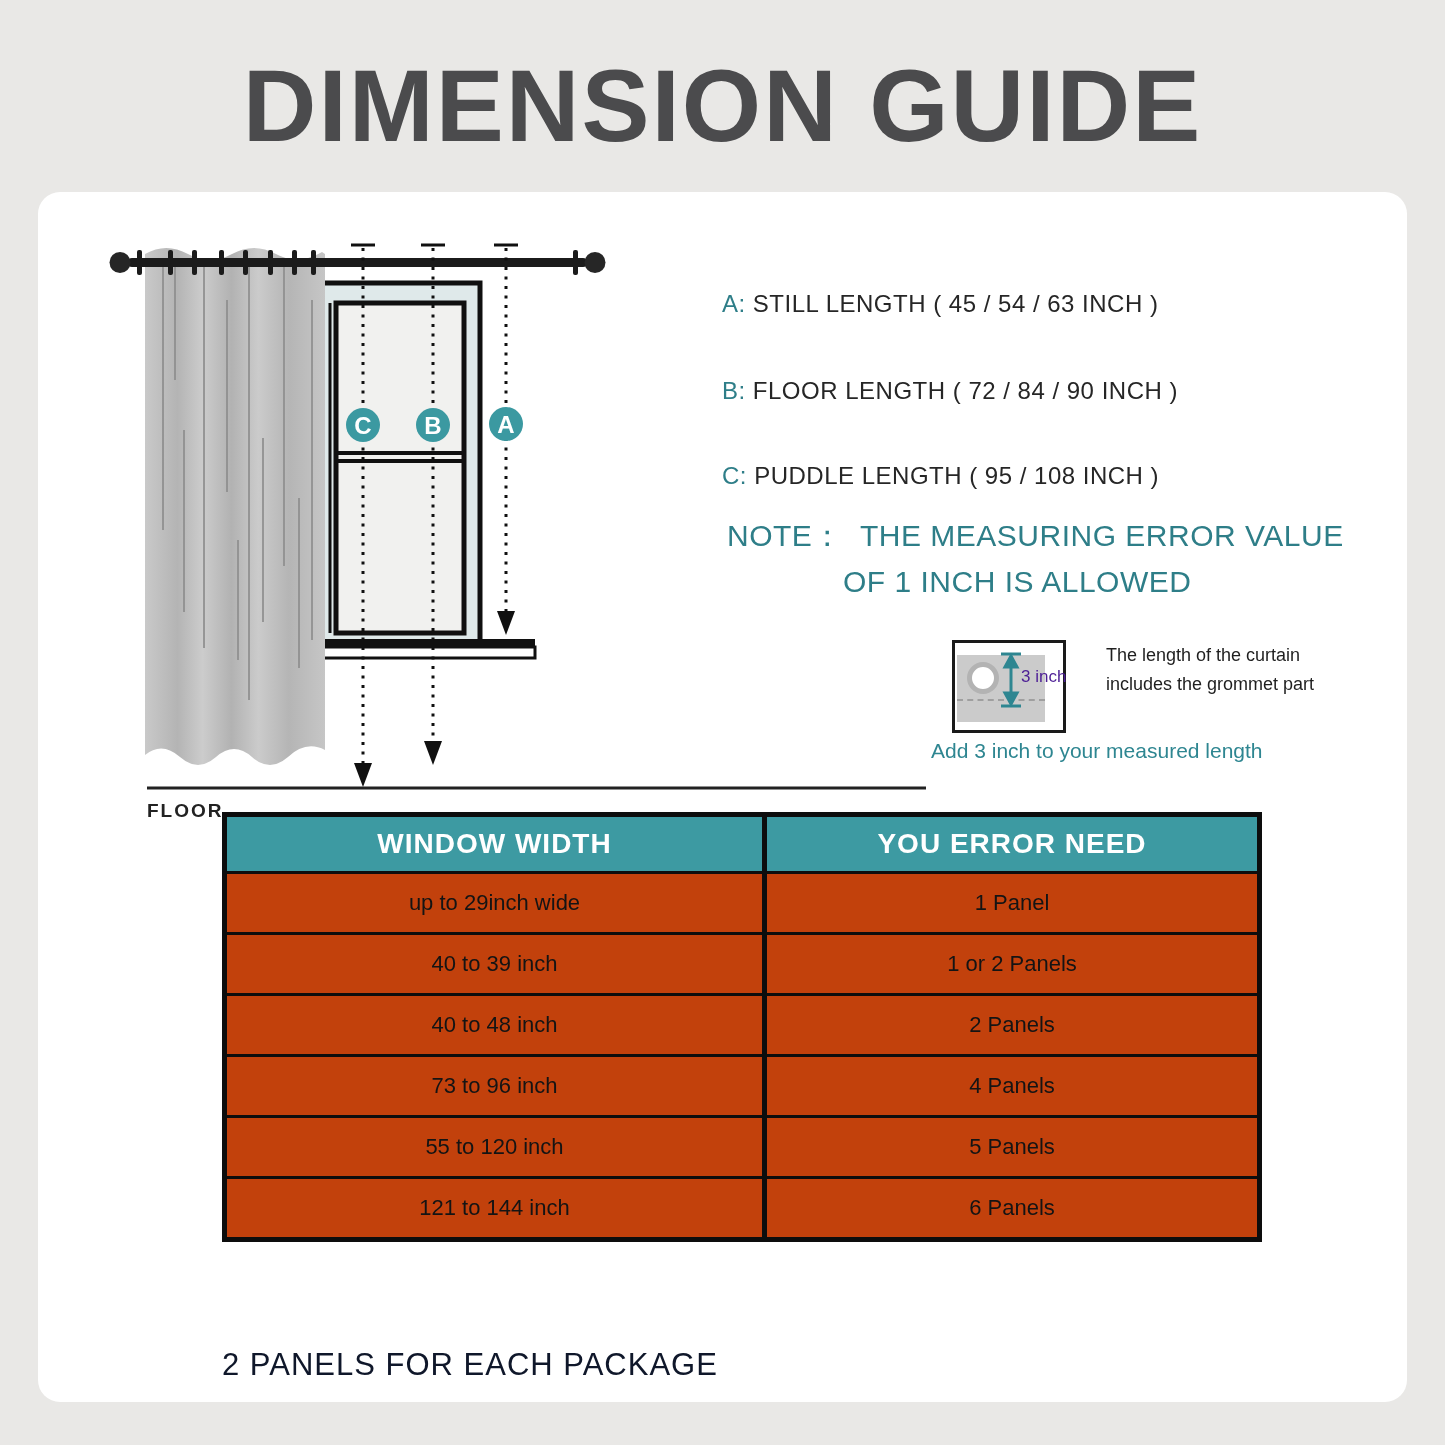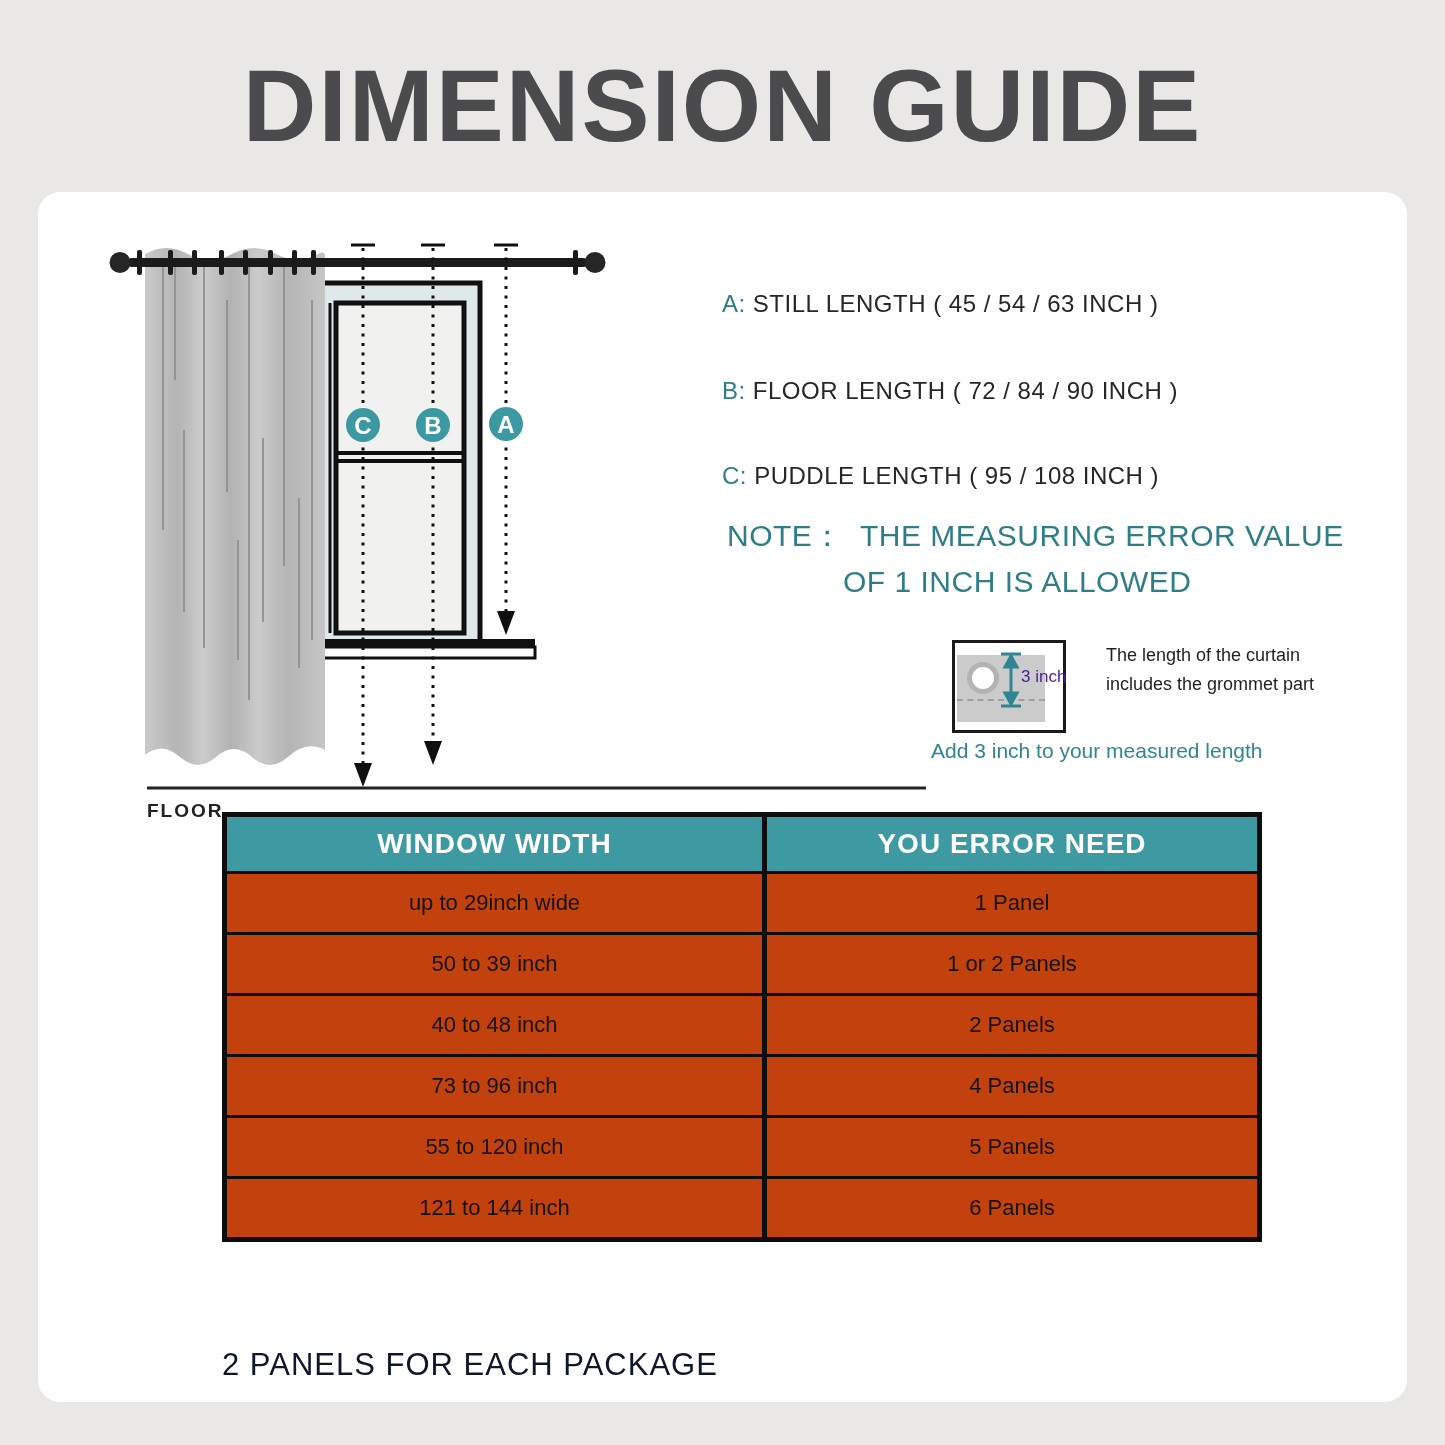--- a/index.html
+++ b/index.html
@@ -168,21 +168,21 @@
         <th>WINDOW WIDTH</th>
         <th>YOU ERROR NEED</th>
       </tr>
     </thead>
     <tbody>
         <tr>
           <td>up to 29inch wide</td>
           <td>1 Panel</td>
         </tr>
         <tr>
-          <td>50 to 39 inch</td>
+          <td>40 to 39 inch</td>
           <td>1 or 2 Panels</td>
         </tr>
         <tr>
           <td>40 to 48 inch</td>
           <td>2 Panels</td>
         </tr>
         <tr>
           <td>73 to 96 inch</td>
           <td>4 Panels</td>
         </tr>

